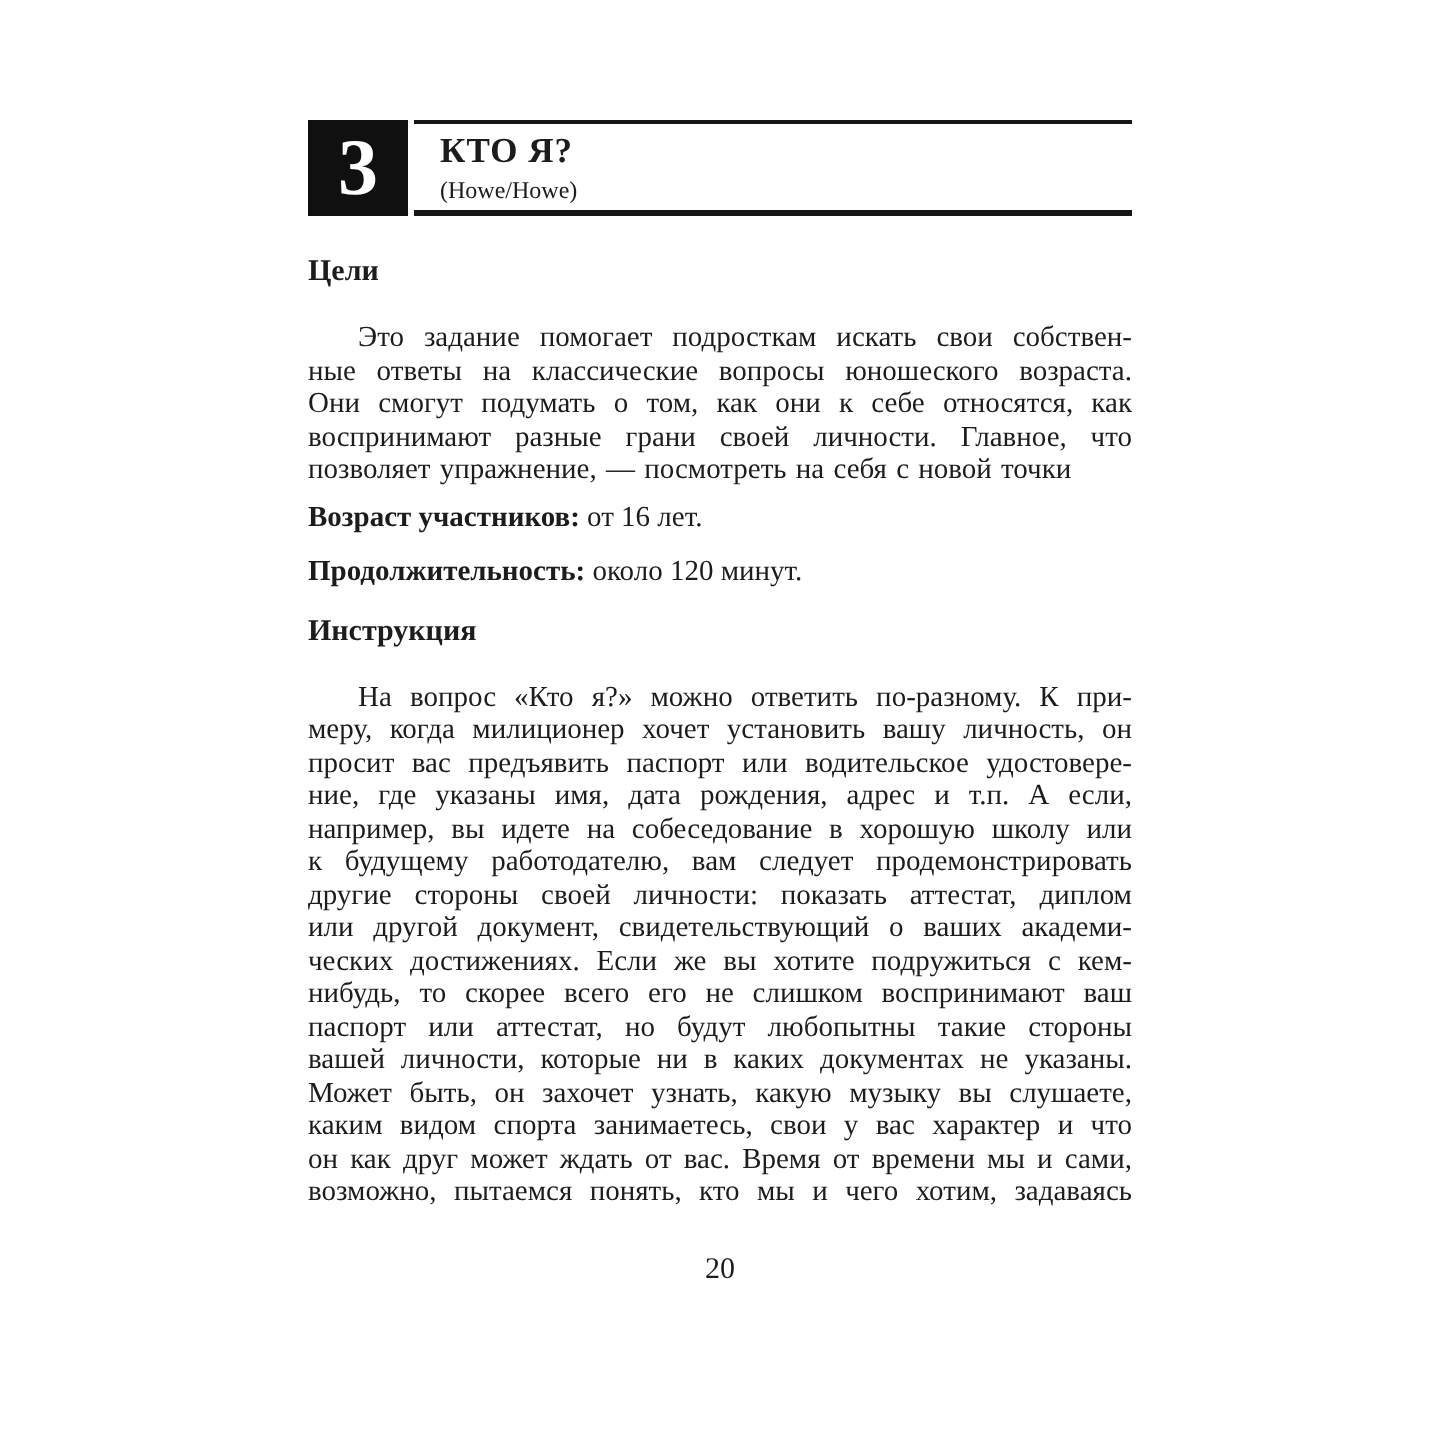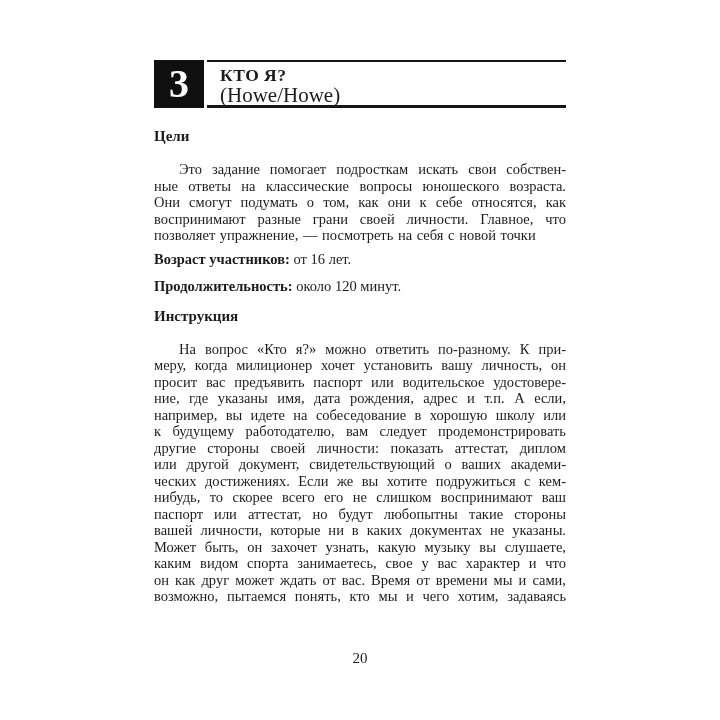--- a/index.html
+++ b/index.html
@@ -45,21 +45,21 @@
     border-bottom: 3px solid #161616;
     padding: 3px 0 0 13px;
   }
   .chapter-title {
     font-size: 17.5px;
     font-weight: bold;
     line-height: 21px;
     letter-spacing: 0.5px;
   }
   .chapter-subtitle {
-    font-size: 21px;
+    font-size: 12px;
     line-height: 19px;
   }
   
   .section-heading {
     font-size: 15px;
     font-weight: bold;
     line-height: 17px;
   }
   .goals-heading { margin-top: 20px; }
   .instruction-heading { margin-top: 13px; }
@@ -81,21 +81,21 @@
   .meta-block { margin-top: 7px; }
   .meta-row {
     font-size: 14.5px;
     line-height: 17px;
     margin-bottom: 10px;
   }
   .meta-row b { font-weight: bold; }
   .page-number {
     position: absolute;
     left: 0; right: 0;
-    top: 650px;
+    top: 627px;
     text-align: center;
     font-size: 15px;
   }
 </style>
 </head>
 <body>
 
 <div class="page">
   <div class="content">
 
@@ -135,21 +135,21 @@
         <div class="jline">ние, где указаны имя, дата рождения, адрес и т.п. А если,</div>
         <div class="jline">например, вы идете на собеседование в хорошую школу или</div>
         <div class="jline">к будущему работодателю, вам следует продемонстрировать</div>
         <div class="jline">другие стороны своей личности: показать аттестат, диплом</div>
         <div class="jline">или другой документ, свидетельствующий о ваших академи-</div>
         <div class="jline">ческих достижениях. Если же вы хотите подружиться с кем-</div>
         <div class="jline">нибудь, то скорее всего его не слишком воспринимают ваш</div>
         <div class="jline">паспорт или аттестат, но будут любопытны такие стороны</div>
         <div class="jline">вашей личности, которые ни в каких документах не указаны.</div>
         <div class="jline">Может быть, он захочет узнать, какую музыку вы слушаете,</div>
-        <div class="jline">каким видом спорта занимаетесь, свое у вас характер и что</div>
+        <div class="jline">каким видом спорта занимаетесь, свои у вас характер и что</div>
         <div class="jline">он как друг может ждать от вас. Время от времени мы и сами,</div>
         <div class="jline">возможно, пытаемся понять, кто мы и чего хотим, задаваясь</div>
       </div>
 
   </div>
 
   <div class="page-number">20</div>
 </div>
 
 </body></html>

